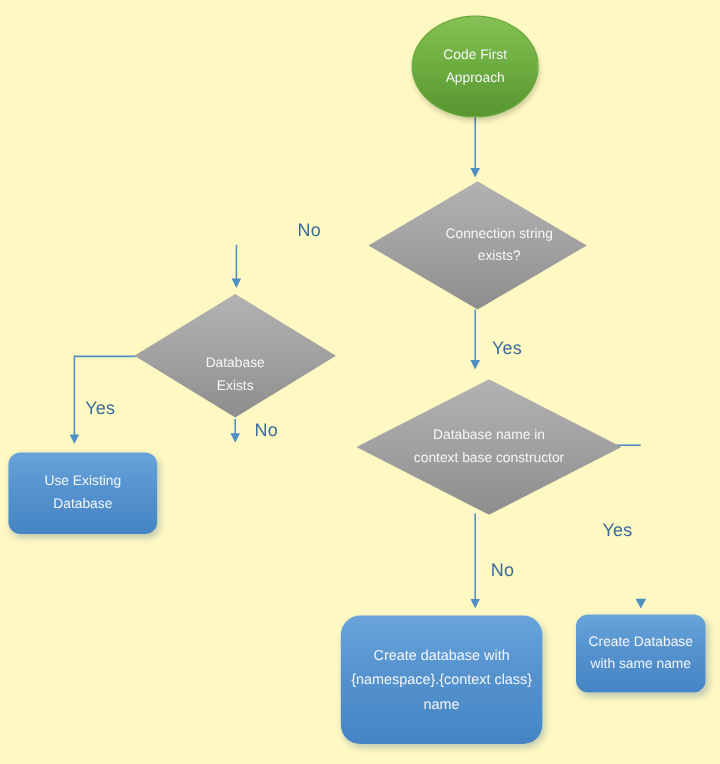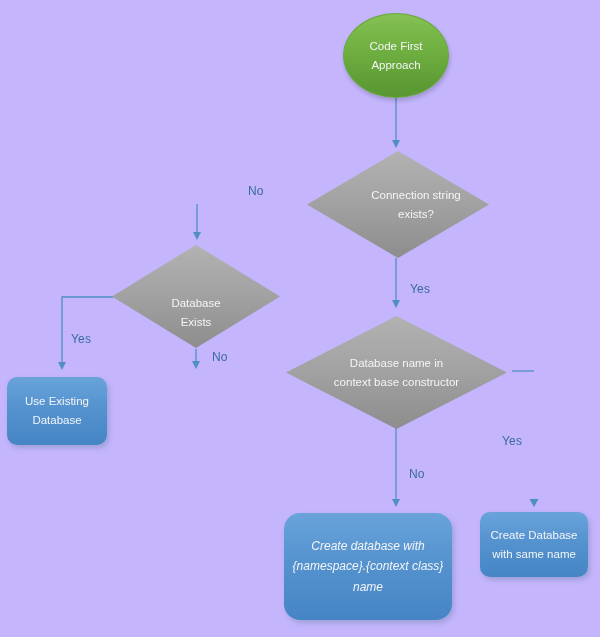--- a/index.html
+++ b/index.html
@@ -1,17 +1,17 @@
 <!DOCTYPE html>
 <html style="--node-green: #6fae40; --node-gray: #a3a3a3; --node-blue: #5593cf; --connector: #4f8fc4; --label-text: #3a6b9c; --shape-text: #f3f5f7;"><head>
 <meta charset="utf-8">
 <style>
   html,body{margin:0;padding:0;background:#ffffff;}
   .canvas{
-    position:relative;width:600px;height:637px;background:#c4b5fd;overflow:hidden;
+    position:relative;width:600px;height:637px;background:#fef9c3;overflow:hidden;
     font-family:"Liberation Sans", sans-serif;
   }
   .connectors{position:absolute;left:0;top:0;z-index:1;}
   .node{position:absolute;z-index:2;display:flex;align-items:center;justify-content:center;
         text-align:center;color:var(--shape-text);font-size:11.5px;line-height:1.65;}
   .node span{display:block;}
   .ellipse{
     border-radius:50%;
     background:linear-gradient(180deg,#85c154 0%,#6fae40 45%,#579631 100%);
     border:1px solid #67a83c;
@@ -22,21 +22,21 @@
     clip-path:polygon(50% 0%,100% 50%,50% 100%,0% 50%);
     filter:drop-shadow(2px 3px 2px rgba(0,0,0,0.22));
   }
   .rect{
     border-radius:10px;
     background:linear-gradient(180deg,#69a3da 0%,#5593cf 45%,#4585c4 100%);
     box-shadow:2px 3px 5px rgba(90,120,150,0.35);
   }
   .rect.big{border-radius:16px;}
   .edge-label{
-    position:absolute;z-index:3;font-size:12px;color:var(--label-text);
+    position:absolute;z-index:3;font-size:15px;color:var(--label-text);
     letter-spacing:0.2px;
   }
 </style>
 </head>
 <body>
 
 <div class="canvas">
 
   <svg class="connectors" width="600" height="637" aria-hidden="true">
     <defs>
@@ -61,30 +61,30 @@
   </div>
 
   <div class="node diamond" style="left:307px;top:151px;width:182px;height:107px;">
     <span style="width:96px;margin-left:36px;">Connection string exists?</span>
   </div>
 
   <div class="node diamond" style="left:112px;top:245px;width:168px;height:103px;">
     <span style="width:80px;margin-top:32px;">Database Exists</span>
   </div>
 
-  <div class="node diamond" style="left:286px;top:316px;width:221px;height:113px;">
+  <div class="node diamond" style="left:297px;top:316px;width:221px;height:113px;">
     <span style="width:128px;">Database name in context base constructor</span>
   </div>
 
-  <div class="node rect" style="left:7px;top:377px;width:100px;height:68px;">
+  <div class="node rect" style="left:7px;top:377px;width:124px;height:68px;">
     <span style="width:92px;">Use Existing Database</span>
   </div>
 
 
-  <div class="node rect big" style="left:284px;top:513px;width:168px;height:107px;font-size:12px;line-height:1.7;font-style:italic;">
+  <div class="node rect big" style="left:284px;top:513px;width:168px;height:107px;font-size:12px;line-height:1.7;">
     <span style="width:158px;">Create database with {namespace}.{context class} name</span>
   </div>
 
   <div class="node rect" style="left:480px;top:512px;width:108px;height:65px;">
     <span style="width:100px;">Create Database with same name</span>
   </div>
 
   <div class="edge-label" style="left:248px;top:184px;">No</div>
   <div class="edge-label" style="left:71px;top:332px;">Yes</div>
   <div class="edge-label" style="left:212px;top:350px;">No</div>

